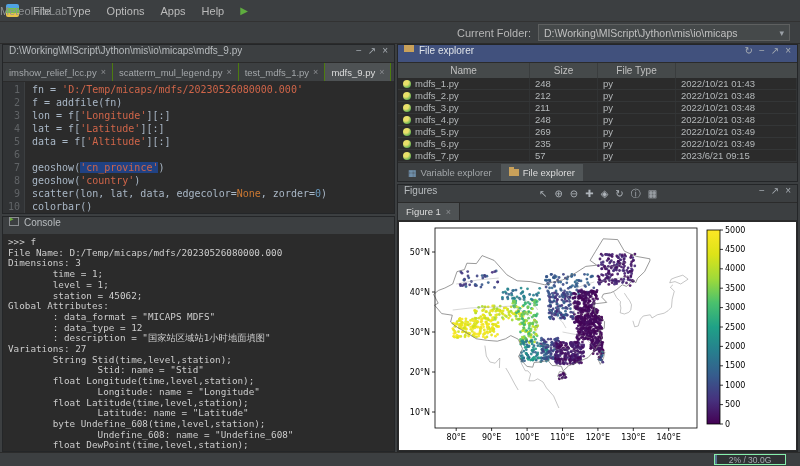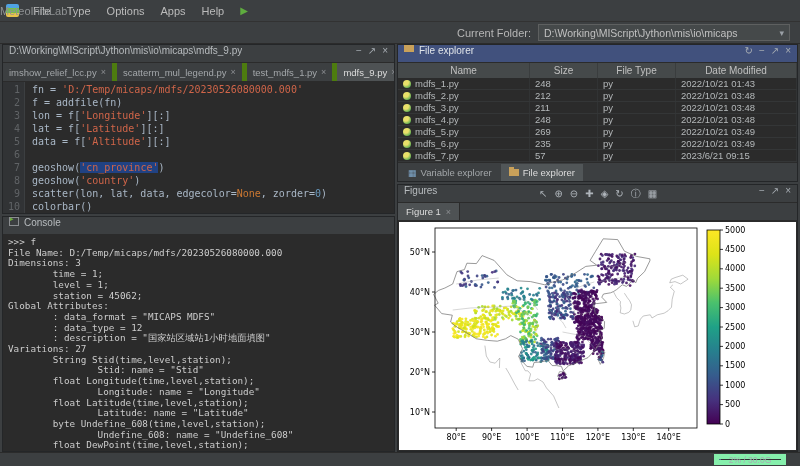--- a/index.html
+++ b/index.html
@@ -26,21 +26,21 @@
   .panel{position:absolute;background:#2b2b2b;border:1px solid #242628;overflow:hidden}
   .panel-header{height:18px;background:#3c3f41;display:flex;padding:0 6px;gap:5px;font-size:10px;color:#b8bcbf;border-bottom:1px solid #2b2b2b;white-space:nowrap}
   .panel-header.focused{background:#41517d;color:#dfe3e8}
   .hdr-title{overflow:hidden;text-overflow:ellipsis}
   .hdr-icons{margin-left:auto;display:flex;gap:6px;color:#a7adb3;font-size:10px}
   .hdr-icons span{cursor:default}
 
   
   #editor{left:2px;top:44px;width:393px;height:170px}
   .etabbar{height:19px;display:flex;background:#3c3f41;border-bottom:1px solid #2b2b2b;align-items:stretch}
-  .etab{display:flex;align-items:center;gap:4px;padding:0 6px;font-size:9.5px;color:#a3a7aa;border-right:5px solid #4d7c0f;white-space:nowrap}
+  .etab{display:flex;align-items:center;gap:4px;padding:0 6px;font-size:9.5px;color:#a3a7aa;border-right:1px solid #4d7c0f;white-space:nowrap}
   .etab.active{background:#4e5254;color:#dddddd}
   .tclose{color:#8a8d90;font-size:9px}
   .code-wrap{display:flex;height:131px;background:#2b2b2b}
   .gutter{width:22px;background:#313335;color:#606366;text-align:right;padding:1px 4px 0 0;font:10px/13px "DejaVu Sans Mono",monospace;border-right:1px solid #3c3f41}
   .code{flex:1;padding:1px 0 0 7px;font:10px/13px "DejaVu Sans Mono",monospace;white-space:pre;color:#a9b7c6;overflow:hidden}
   .str{color:#d06549}
   .num{color:#6897bb}
   .kw{color:#cc7832}
   .sel{background:#214283}
 
@@ -67,21 +67,21 @@
 
   
   #figures{left:397px;top:184px;width:401px;height:268px}
   .ftoolbar{margin-left:auto;display:flex;gap:7px;color:#aeb4ba;font-size:10px;align-items:center}
   .ftabbar{height:18px;display:flex;background:#3c3f41;border-bottom:1px solid #2b2b2b;align-items:stretch}
   .ftab{display:flex;align-items:center;gap:5px;padding:0 8px;font-size:9.5px;background:#4e5254;color:#dddddd;border-right:1px solid #2b2b2b}
   .fig-area{position:absolute;left:1px;right:1px;bottom:1px;top:37px;background:#ffffff}
 
   
   .statusbar{position:absolute;left:0;right:0;top:452px;height:14px;background:#3c3f41;border-top:1px solid #2b2b2b;display:flex;align-items:center;justify-content:flex-end;gap:8px;padding:0 14px}
-  .mem{width:72px;height:11px;background:#2f3234;border:5px solid #86efac;position:relative;display:flex;align-items:center;justify-content:center;font-size:8.5px;color:#a7adb3}
+  .mem{width:72px;height:11px;background:#2f3234;border:1px solid #86efac;position:relative;display:flex;align-items:center;justify-content:center;font-size:8.5px;color:#a7adb3}
   .mem-fill{position:absolute;left:0;top:0;bottom:0;width:2px;background:#55708f}
   .mem-label{position:relative;z-index:1}
 </style>
 </head>
 <body>
 
 <div class="menubar">
   <div class="app-title">MeteoInfoLab</div>
   <span class="app-ico"></span>
   <div class="menu-items">
@@ -181,21 +181,20 @@
       <span>↻</span>
       <span>−</span>
       <span>↗</span>
       <span>×</span>
     </span>
   </div>
   <div class="thead">
       <div class="th" style="width: 132px;">Name</div>
       <div class="th" style="width: 68px;">Size</div>
       <div class="th" style="width: 78px;">File Type</div>
-      <div class="th" style="flex: 1 1 0%;">Date Modified</div>
     </div>
   <div>
       <div class="trow">
         <div class="td" style="width: 132px;">
           <span class="py-ico"></span>
           <span>mdfs_1.py</span>
         </div>
         <div class="td" style="width: 68px;">
           <span>248</span>
         </div>

